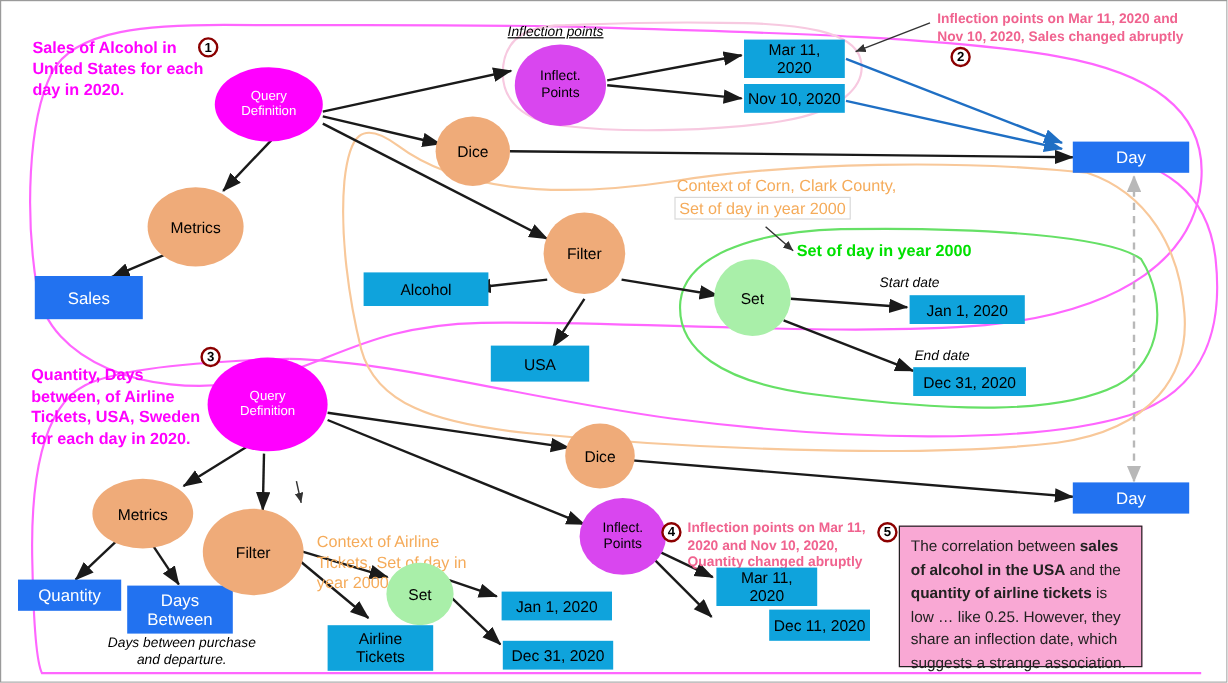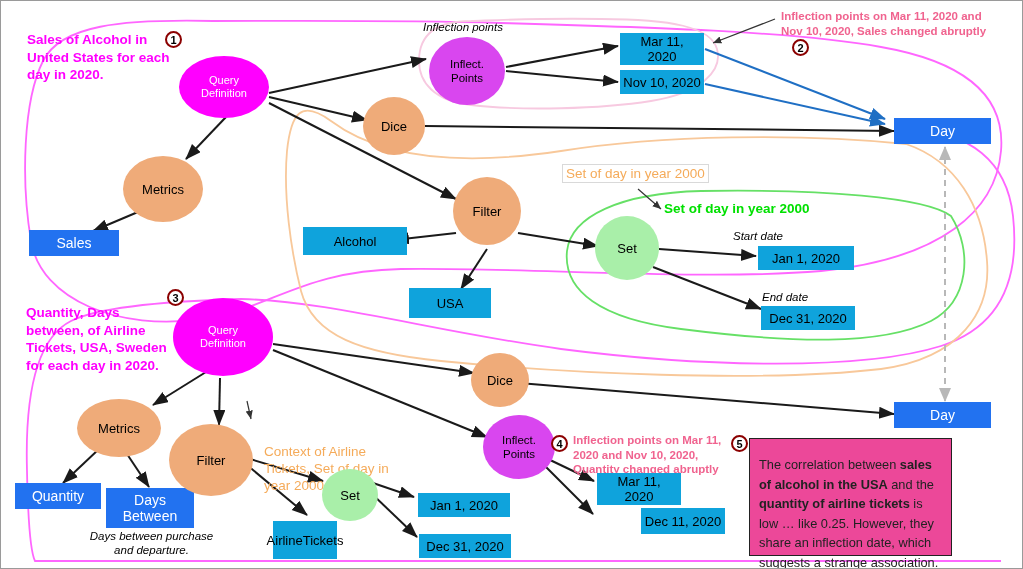--- a/index.html
+++ b/index.html
@@ -23,22 +23,22 @@
   .lbl-pink{color:#f0638f;font-weight:bold;font-size:11.5px;line-height:14.5px;}
   .lbl-orange{color:#f5ab5a;font-size:13.5px;line-height:17px;}
   .lbl-orange-boxed{border:1px solid #d9d9d9;padding:0 3px;}
   .lbl-green{color:#00e000;font-weight:bold;font-size:13.5px;}
   .lbl-ital{font-style:italic;font-size:11.5px;color:#000;line-height:14px;}
 
   .marker{position:absolute;width:17px;height:17px;border:2px solid #8b0000;border-radius:50%;
           background:#fff;color:#000;font-size:11px;font-weight:bold;display:flex;
           align-items:center;justify-content:center;box-sizing:border-box;}
 
-  .note{position:absolute;border:1px solid #222;background:#ec4899;color:#222;
-        font-size:12.8px;line-height:19.5px;padding:16px 9px;box-sizing:border-box;}
+  .note{position:absolute;border:1px solid #222;background:#f9a8d4;color:#222;
+        font-size:12.8px;line-height:19.5px;padding:6px 9px;box-sizing:border-box;}
   .note b{font-weight:bold;}
 </style>
 </head>
 <body>
 
 <div id="canvas">
 
   <svg id="svg-layer" viewBox="0 0 1023 569">
     <defs>
       <marker id="ah-black" markerWidth="9" markerHeight="9" refX="7.5" refY="3" orient="auto">
@@ -141,21 +141,21 @@
 
   <div class="node ellipse c-query" style="left:178px;top:55px;width:90px;height:62px;flex-direction:column;">
     <span>Query</span>
     <span>Definition</span>
   </div>
 
   <div class="node ellipse c-metrics" style="left:122px;top:155px;width:80px;height:66px;">
     <span>Metrics</span>
   </div>
 
-  <div class="box b-dark" style="left:28px;top:229px;width:90px;height:26px;">
+  <div class="box b-dark" style="left:28px;top:229px;width:90px;height:36px;">
     <span>Sales</span>
   </div>
 
   <div class="node ellipse c-dice" style="left:362px;top:96px;width:62px;height:58px;">
     <span>Dice</span>
   </div>
 
   <div class="node ellipse c-filter" style="left:452px;top:176px;width:68px;height:68px;">
     <span>Filter</span>
   </div>
@@ -177,23 +177,24 @@
     <span>Jan 1, 2020</span>
   </div>
 
   <div class="lbl lbl-ital" style="left:761px;top:289px;">End date</div>
   <div class="box b-cyan" style="left:760px;top:305px;width:94px;height:24px;">
     <span>Dec 31, 2020</span>
   </div>
 
   <div class="lbl lbl-green" style="left:663px;top:200px;">Set of day in year 2000</div>
 
+  <div class="lbl lbl-orange" style="left:563px;top:145px;">Context of Corn, Clark County,</div>
   <div class="lbl lbl-orange lbl-orange-boxed" style="left:561px;top:163px;">Set of day in year 2000</div>
 
-  <div class="lbl lbl-ital" style="left:422px;top:19px;">Inflection points</div>
+  <div class="lbl lbl-ital" style="left:422px;top:19px;text-decoration:underline;">Inflection points</div>
 
   <div class="node ellipse c-inflect" style="left:428px;top:36px;width:76px;height:68px;flex-direction:column;">
     <span>Inflect.</span>
     <span>Points</span>
   </div>
 
   <div class="box b-cyan" style="left:619px;top:32px;width:84px;height:32px;flex-direction:column;">
     <span>Mar 11,</span>
     <span>2020</span>
   </div>
@@ -248,21 +249,21 @@
   <div class="lbl lbl-orange" style="left:263px;top:442px;width:125px;">
     <div>Context of Airline</div>
     <div>Tickets, Set of day in</div>
     <div>year 2000</div>
   </div>
 
   <div class="node ellipse c-set" style="left:321px;top:468px;width:56px;height:52px;">
     <span>Set</span>
   </div>
 
-  <div class="box b-cyan" style="left:272px;top:520px;width:64px;height:38px;">
+  <div class="box b-cyan" style="left:272px;top:520px;width:88px;height:38px;flex-direction:column;">
     <span>Airline</span>
     <span>Tickets</span>
   </div>
 
   <div class="box b-cyan" style="left:417px;top:492px;width:92px;height:24px;">
     <span>Jan 1, 2020</span>
   </div>
   <div class="box b-cyan" style="left:418px;top:533px;width:92px;height:24px;">
     <span>Dec 31, 2020</span>
   </div>

